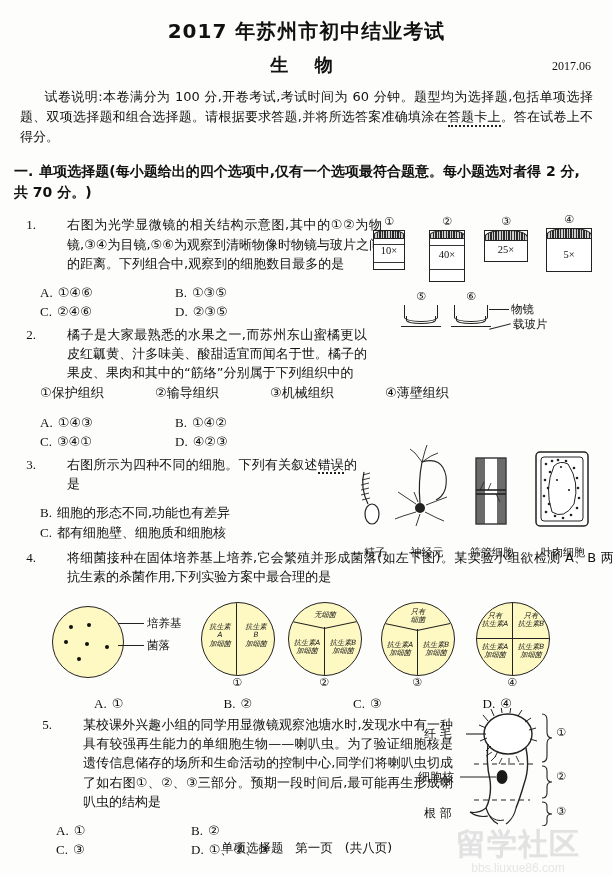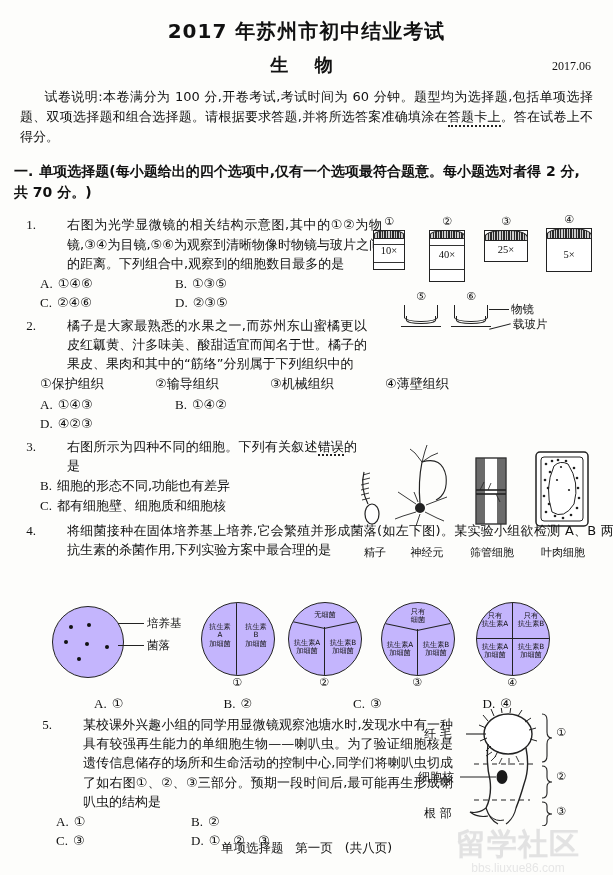--- a/index.html
+++ b/index.html
@@ -37,21 +37,21 @@
     text-indent:0;
   }
   .section-head .sec-no{margin-right:6px;}
 
   
   .q{position:relative;margin:4px 16px 0 16px;font-size:13px;line-height:1.48;}
   .q-num{position:absolute;left:0;top:0;width:20px;text-align:right;font-family:"Liberation Serif",serif;}
   .q-body{margin-left:24px;}
   .q-text{text-align:justify;margin-left:27px;}
   .wrong{border-bottom:2px dotted #222;}
-  .opts{margin-top:1px;}
+  .opts{margin-top:10px;}
   .opt-row{display:flex;}
   .opt{width:135px;white-space:nowrap;}
   .opt-lab{font-family:"Liberation Serif",serif;margin-right:5px;}
   .opt-row4 .opt{width:110px;}
   .sub-opts{display:flex;margin-top:1px;}
   .sub-opts .so{width:115px;white-space:nowrap;}
 
   .narrow{width:315px;}
   .narrow2{width:300px;}
   .narrow3{width:290px;}
@@ -83,21 +83,21 @@
   .gapbox .slide{position:absolute;left:-3px;right:-3px;bottom:-2px;height:1.3px;background:#222;}
 
   .leader{position:absolute;height:1.2px;background:#222;}
   .lbl{position:absolute;font-size:11.5px;white-space:nowrap;}
 
   
   .cells{position:absolute;left:358px;top:424px;width:250px;height:118px;}
   .cellcap{position:absolute;bottom:0;font-size:11px;text-align:center;}
 
   
-  .dish{position:absolute;border:1.4px solid #222;border-radius:50%;background:#c4b5fd;}
+  .dish{position:absolute;border:1.4px solid #222;border-radius:50%;background:#fef9c3;font-style:italic;}
   .dnum{position:absolute;font-size:11px;text-align:center;width:30px;}
   .sect-txt{position:absolute;font-size:7.2px;line-height:1.15;text-align:center;white-space:nowrap;}
   .divline{position:absolute;background:#222;}
   .colony{position:absolute;width:4px;height:4px;border-radius:50%;background:#111;}
 
   
   .trump{position:absolute;left:430px;top:690px;width:180px;height:120px;}
 
   
   .footer{
@@ -236,20 +236,23 @@
       <div class="opts">
         <div class="opt-row">
           <div class="opt">
             <span class="opt-lab">A.</span><span>①④③</span>
           </div>
           <div class="opt">
             <span class="opt-lab">B.</span><span>①④②</span>
           </div>
         </div>
         <div class="opt-row">
+          <div class="opt">
+            <span class="opt-lab">C.</span><span>③④①</span>
+          </div>
           <div class="opt">
             <span class="opt-lab">D.</span><span>④②③</span>
           </div>
         </div>
       </div>
     </div>
   </div>
 
   <div class="q" style="margin-top:4px;">
     <span class="q-num">3.</span>

